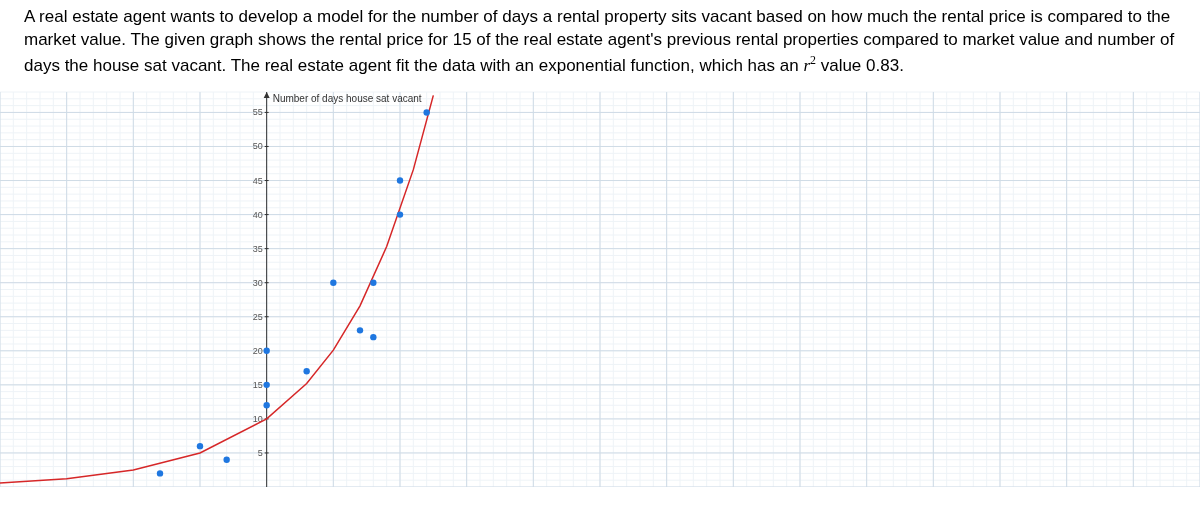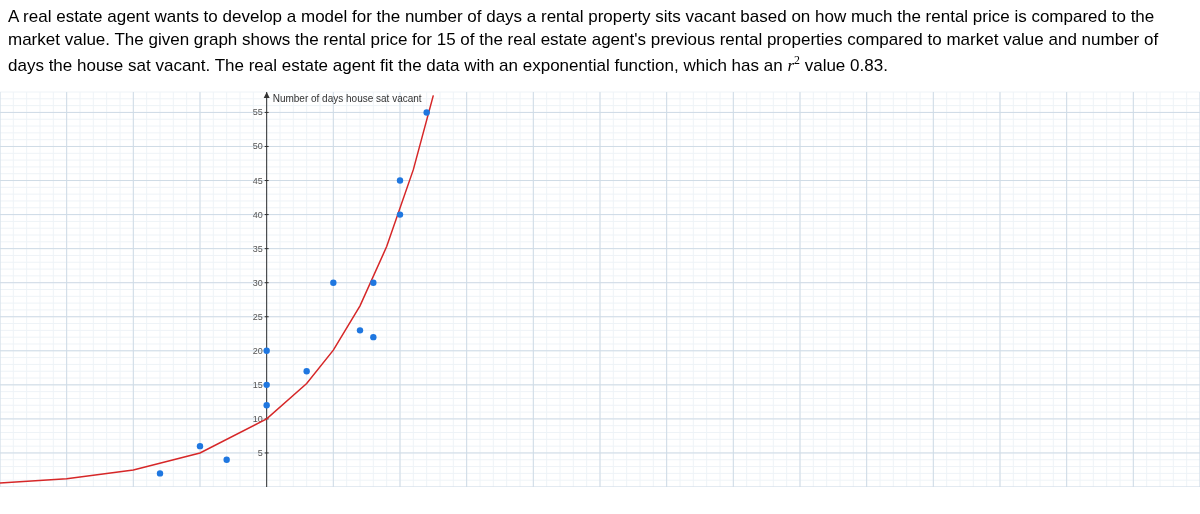--- a/index.html
+++ b/index.html
@@ -4,21 +4,21 @@
   <style>
     * { margin: 0; padding: 0; box-sizing: border-box; }
     body {
       font-family: Arial, Helvetica, sans-serif;
       background: #fff;
       width: 1200px;
       height: 514px;
       overflow: hidden;
     }
     .problem-text {
-      padding: 6px 6px 10px 8px;
+      padding: 6px 6px 10px 24px;
       font-size: 17px;
       line-height: 1.35;
       color: #000;
     }
     .problem-text .r2 {
       font-style: italic;
       font-family: "Times New Roman", serif;
     }
     .problem-text .sup {
       font-size: 0.7em;

